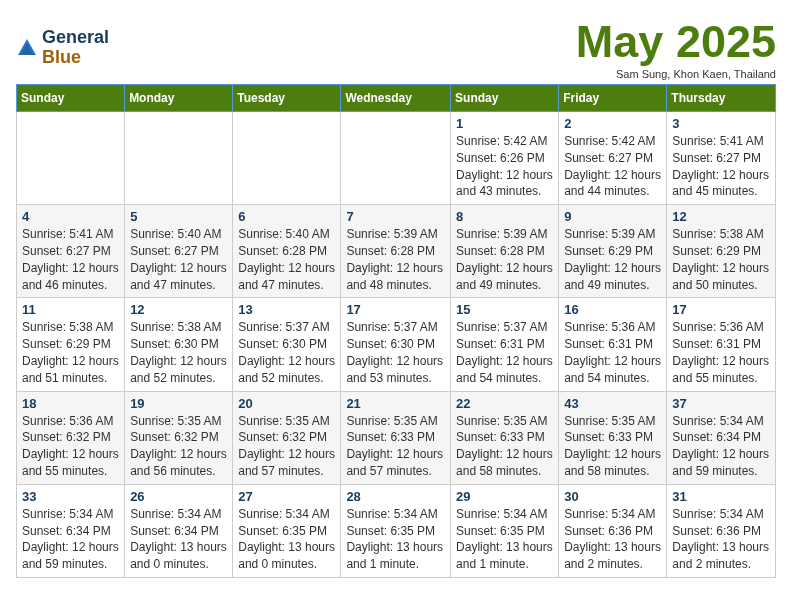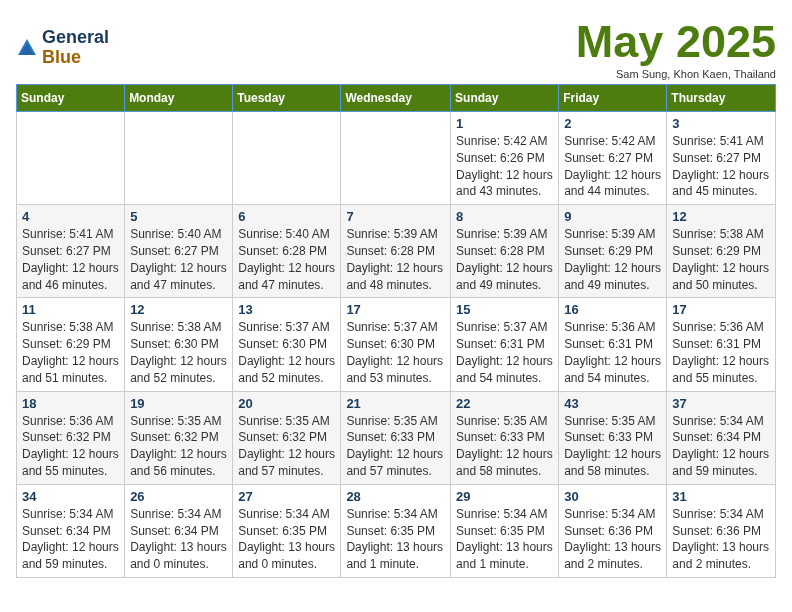--- a/index.html
+++ b/index.html
@@ -304,21 +304,21 @@
         <td>
           <span class="day-num">37</span>
           <div class="day-info" style="white-space: pre-line;">Sunrise: 5:34 AM
 Sunset: 6:34 PM
 Daylight: 12 hours
 and 59 minutes.</div>
         </td>
       </tr>
       <tr>
         <td>
-          <span class="day-num">34</span>
+          <span class="day-num">33</span>
           <div class="day-info" style="white-space: pre-line;">Sunrise: 5:34 AM
 Sunset: 6:34 PM
 Daylight: 12 hours
 and 59 minutes.</div>
         </td>
         <td>
           <span class="day-num">26</span>
           <div class="day-info" style="white-space: pre-line;">Sunrise: 5:34 AM
 Sunset: 6:34 PM
 Daylight: 13 hours

